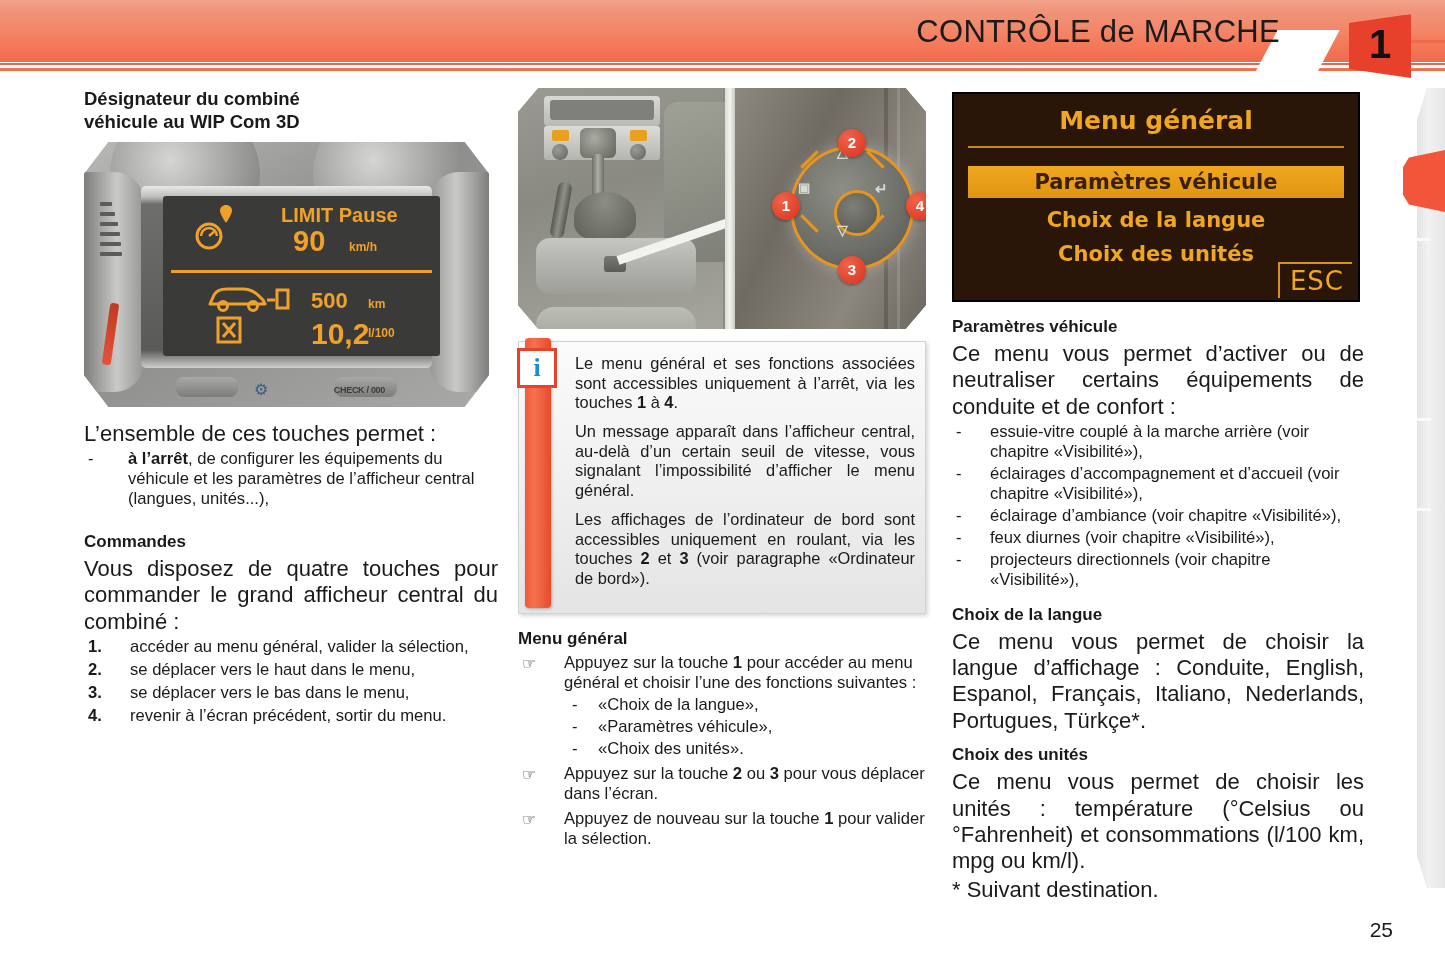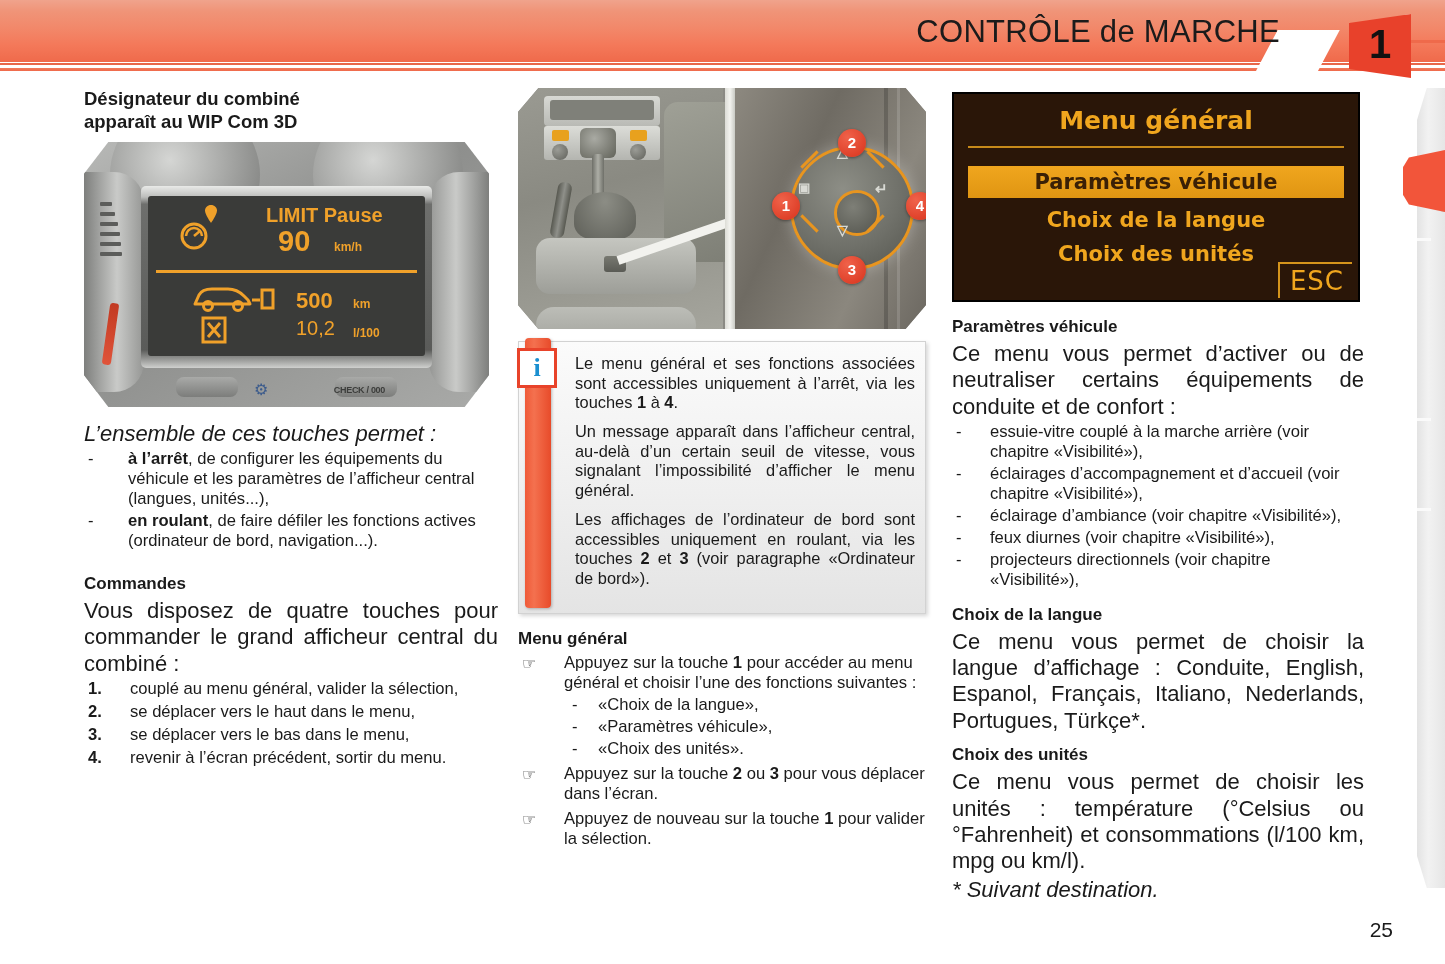--- a/index.html
+++ b/index.html
@@ -70,21 +70,21 @@
   h2.sect {
     font-size: 18.5px; font-weight:bold; margin:0 0 6px 0; line-height:1.24;
   }
   h3.sub {
     font-size: 17px; font-weight:bold; margin:14px 0 4px 0; line-height:1.24;
   }
   p.body {
     font-size: 22px; margin:0 0 2px 0; line-height:1.20;
     text-align: justify;
   }
-  p.body.nojust { text-align:left;font-style:italic; }
+  p.body.nojust { text-align:left; }
 
   ul.dash { list-style:none; margin:1px 0 2px 0; padding:0; }
   ul.dash > li {
     font-size:16.6px; line-height:1.20; position:relative;
     padding-left: 44px; margin-bottom: 2px;
   }
   ul.dash > li:before {
     content:"-"; position:absolute; left:4px; top:0;
   }
   ul.dash.tight > li { padding-left:38px; }
@@ -147,32 +147,32 @@
   .cluster .ticks i { display:block; height:4px; margin-bottom:6px; background:#5c5d5b; border-radius:1px; }
   .cluster .ticks i:nth-child(1){width:12px}.cluster .ticks i:nth-child(2){width:15px}
   .cluster .ticks i:nth-child(3){width:18px}.cluster .ticks i:nth-child(4){width:20px}
   .cluster .ticks i:nth-child(5){width:21px}.cluster .ticks i:nth-child(6){width:22px}
   .cluster .bezel {
     position:absolute; left:57px; top:44px; width:291px; height:182px;
     background: linear-gradient(to bottom,#e9eae8 0%, #bdbebc 6%, #6e6f6d 10%, #5a5b59 90%, #cfd0ce 100%);
     border-radius:5px;
   }
   .lcd {
-    position:absolute; left:64px; top:54px; width:277px; height:160px;
+    position:absolute; left:79px; top:54px; width:277px; height:160px;
     background:#3a3b39; border-radius:3px; overflow:hidden;
     color:#f0a12a;
   }
   .lcd .lcd-top { position:absolute; left:0; top:0; width:100%; height:74px; }
   .lcd .sep { position:absolute; left:8px; top:74px; width:261px; height:3px; background:#f0a12a; }
   .lcd .limit { position:absolute; left:118px; top:8px; font-size:20px; font-weight:bold; }
   .lcd .spd { position:absolute; left:130px; top:29px; font-size:29px; font-weight:bold; }
   .lcd .spdu { position:absolute; left:186px; top:44px; font-size:12px; font-weight:bold; }
   .lcd .v1 { position:absolute; left:148px; top:92px; font-size:22px; font-weight:bold; }
   .lcd .v1u { position:absolute; left:205px; top:101px; font-size:12px; font-weight:bold; }
-  .lcd .v2 { position:absolute; left:148px; top:121px; font-size:20px; font-weight:normal; }
+  .lcd .v2 { position:absolute; left:148px; top:121px; font-size:30px; font-weight:bold; }
   .lcd .v2u { position:absolute; left:205px; top:130px; font-size:12px; font-weight:bold; }
   .lcd svg { position:absolute; }
   .cluster .btn-l, .cluster .btn-r {
     position:absolute; bottom:10px; width:62px; height:20px; border-radius:8px;
     background: linear-gradient(to bottom,#a9aaa8,#7c7d7b);
   }
   .cluster .btn-l { left:92px; }
   .cluster .btn-r { right:92px; }
   .cluster .checklabel {
     position:absolute; right:104px; bottom:12px; font-size:9px; color:#3c3d3b;
@@ -347,21 +347,21 @@
 <div class="edge-strip"></div>
 <div class="edge-notch" style="top:238px"></div>
 <div class="edge-notch" style="top:418px"></div>
 <div class="edge-notch" style="top:508px"></div>
 <div class="edge-tab"></div>
 
 <div class="col col1">
 
   <h2 class="sect">
     <span>Désignateur du combiné</span><br>
-    <span>apparaît au WIP Com 3D</span>
+    <span>véhicule au WIP Com 3D</span>
   </h2>
 
   <div class="cluster">
     <div class="dial-l"></div>
     <div class="dial-r"></div>
     <div class="side-l"></div>
     <div class="side-r"></div>
     <div class="ticks">
         <i></i>
         <i></i>
@@ -412,32 +412,29 @@
     <div class="checklabel">CHECK / 000</div>
     <div class="gearicon">⚙</div>
   </div>
 
   <p class="body nojust">L’ensemble de ces touches permet :</p>
 
   <ul class="dash">
     <li>
       <b>à l’arrêt</b><span>, de configurer les équipements du véhicule et les paramètres de l’afficheur central (langues, unités...),</span>
     </li>
-    <li>
-      <b>en roulant</b><span>, de faire défiler les fonctions actives (ordinateur de bord, navigation...).</span>
-    </li>
   </ul>
 
   <h3 class="sub" style="margin-top:22px">Commandes</h3>
   <p class="body">Vous disposez de quatre touches pour commander le grand afficheur central du combiné :</p>
 
   <ol class="nums">
     <li>
       <span class="num">1.</span>
-      <span>couplé au menu général, valider la sélection,</span>
+      <span>accéder au menu général, valider la sélection,</span>
     </li>
     <li>
       <span class="num">2.</span>
       <span>se déplacer vers le haut dans le menu,</span>
     </li>
     <li>
       <span class="num">3.</span>
       <span>se déplacer vers le bas dans le menu,</span>
     </li>
     <li>

